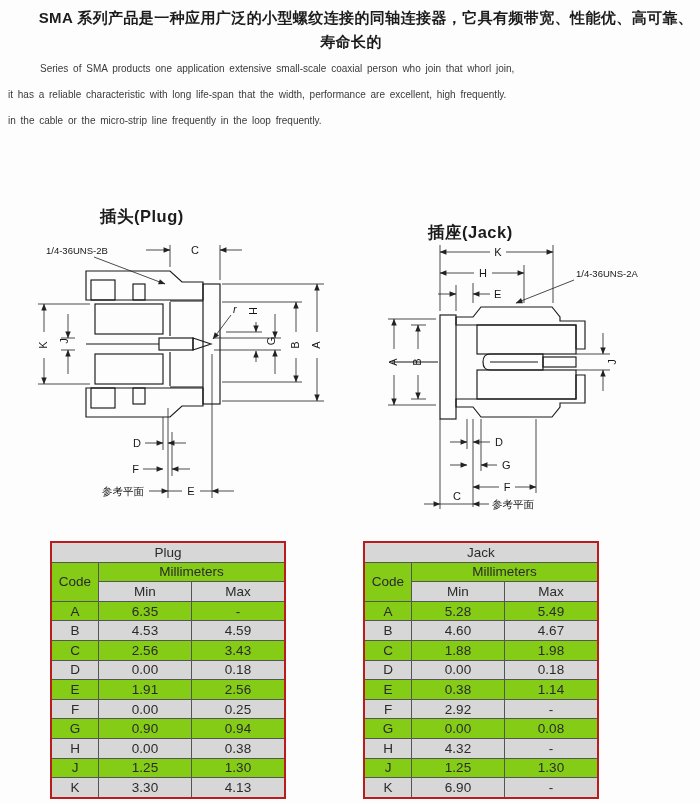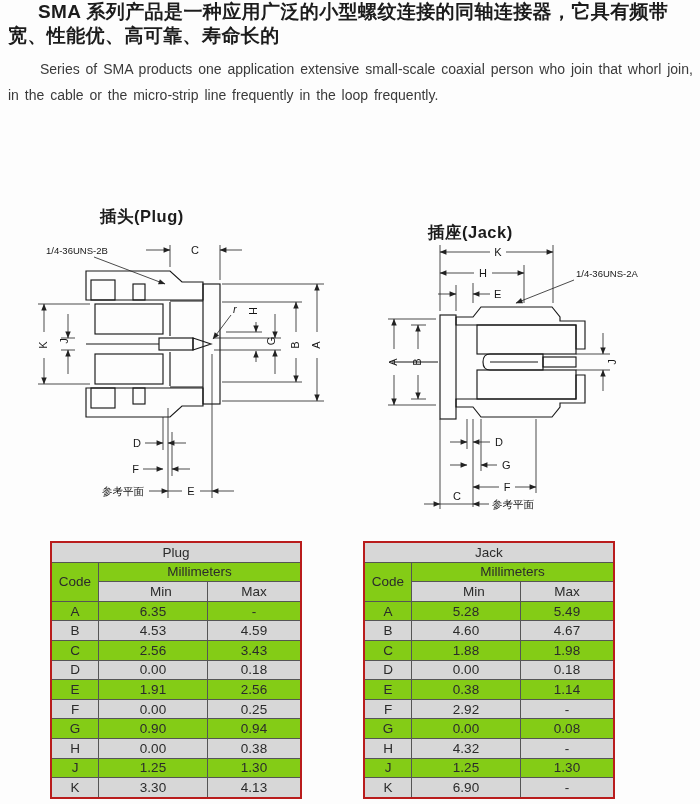--- a/index.html
+++ b/index.html
@@ -1,59 +1,60 @@
 <!DOCTYPE html>
 <html><head>
 <meta charset="utf-8">
 <style>
   html,body{margin:0;padding:0;background:#e8e8e8;}
   .page{position:relative;width:700px;height:804px;background:#fdfdfd;overflow:hidden;
         font-family:"Liberation Sans","DejaVu Sans",sans-serif;color:#1c1c1c;}
-  .cn-para{position:absolute;left:8px;top:0;width:686px;font-size:19px;font-weight:600;
-           line-height:24px;letter-spacing:.4px;}
+  .cn-para{position:absolute;left:8px;top:6px;width:686px;font-size:15px;font-weight:600;
+           line-height:24px;letter-spacing:.4px;text-align:center;}
   .cn-para .l1{text-indent:30px;}
-  .en-para{position:absolute;left:8px;top:56px;width:686px;font-size:14px;font-weight:400;
+  .en-para{position:absolute;left:8px;top:56px;width:686px;font-size:10px;font-weight:400;
            color:#3a3a3a;line-height:26px;word-spacing:2px;}
   .en-para .l1{text-indent:32px;}
   .sec-heading{position:absolute;left:10px;top:165px;white-space:nowrap;}
   .sec-heading .cn{font-size:15.5px;font-weight:700;letter-spacing:1px;}
   .sec-heading .en{font-size:17px;font-weight:700;margin-left:6px;letter-spacing:.2px;}
   .diag-title{position:absolute;font-size:16.5px;font-weight:600;letter-spacing:.5px;}
   #plug-title{left:100px;top:206px;}
   #jack-title{left:428px;top:206px;margin-top:16px;}
   .plug-svg{position:absolute;left:28px;top:236px;}
   .jack-svg{position:absolute;left:380px;top:237px;}
   .dim-table{position:absolute;top:541px;border-collapse:collapse;table-layout:fixed;
              font-size:13.5px;color:#2b2b2b;background:#84cc16;border:2px solid #b91c1c;}
   #plug-table{left:50px;}
   #jack-table{left:363px;}
   .dim-table td{border:1px solid #555;text-align:center;vertical-align:middle;
                 height:18.6px;padding:0;overflow:hidden;}
   .dim-table .w-code{width:46px;}
-  .dim-table .w-min{width:92px;padding-left:16px;}
+  .dim-table .w-min{width:92px;}
   .dim-table .w-max{width:92px;}
   .dim-table td.shade{background:#d7d7d7;}
   .dim-table tbody tr:nth-child(even) td{background:#d7d7d7;}
   svg text{font-family:"Liberation Sans","DejaVu Sans",sans-serif;fill:#161616;}
   .dl{stroke:#2a2a2a;stroke-width:.85;fill:none;}
   .ol{stroke:#191919;stroke-width:1.15;fill:none;}
   .dimtxt{font-size:11px;}
   .smalltxt{font-size:9.5px;}
   .cjktxt{font-size:10.5px;}
 </style>
 </head>
 <body>
 
 <div class="page">
 
   <div class="cn-para">
     <div class="l1">SMA 系列产品是一种应用广泛的小型螺纹连接的同轴连接器，它具有频带宽、性能优、高可靠、寿命长的</div>
   </div>
   <div class="en-para">
     <div class="l1">Series of SMA products one application extensive small-scale coaxial person who join that whorl join,</div>
+    <div>it has a reliable characteristic with long life-span that the width, performance are excellent, high frequently.</div>
     <div>in the cable or the micro-strip line frequently in the loop frequently.</div>
   </div>
 
 
   <div class="diag-title" id="plug-title">插头(Plug)</div>
   <div class="diag-title" id="jack-title">插座(Jack)</div>
 
   <svg class="plug-svg" width="305" height="268" viewBox="0 0 305 268">
     <defs>
       <marker id="ap" viewBox="0 0 10 10" refX="9.5" refY="5" markerWidth="10" markerHeight="8" orient="auto-start-reverse">

